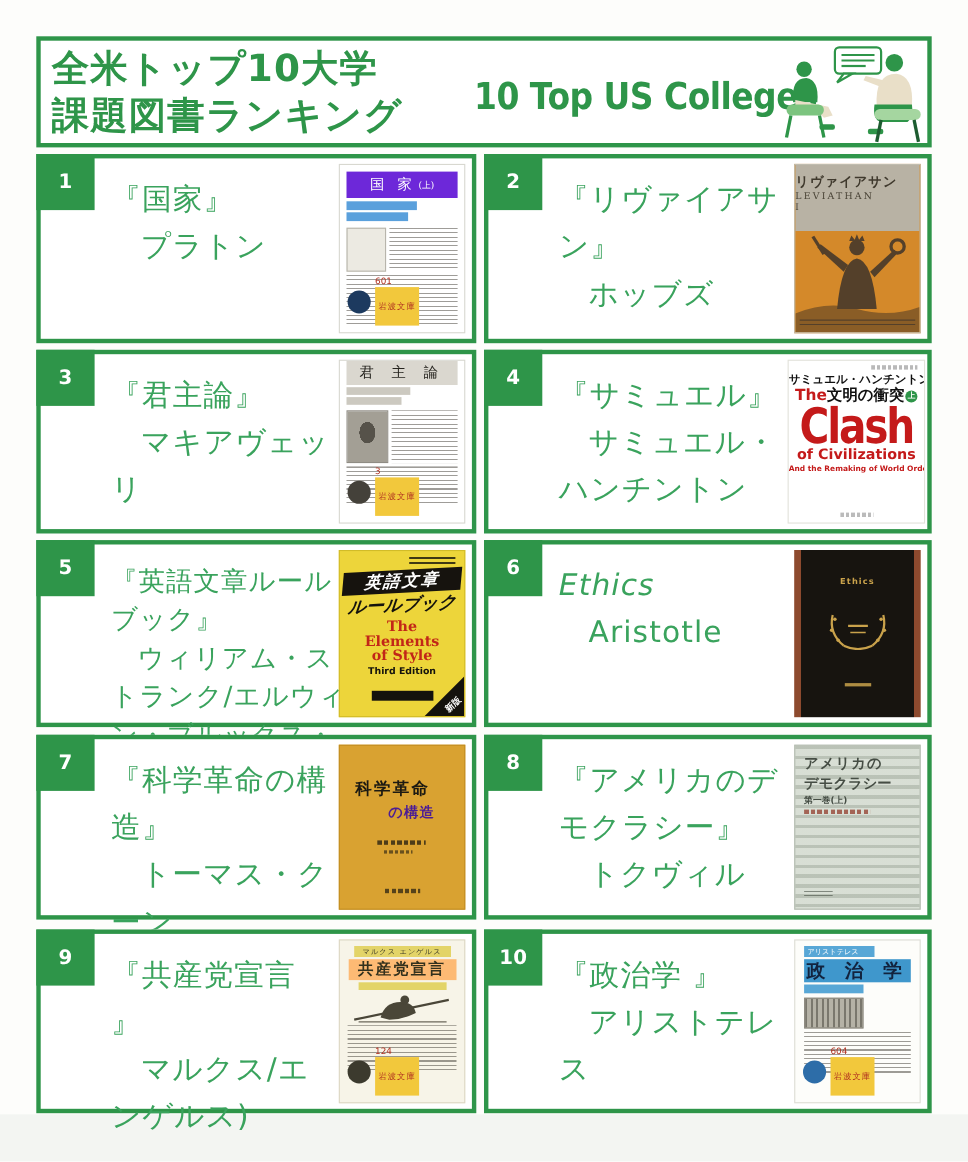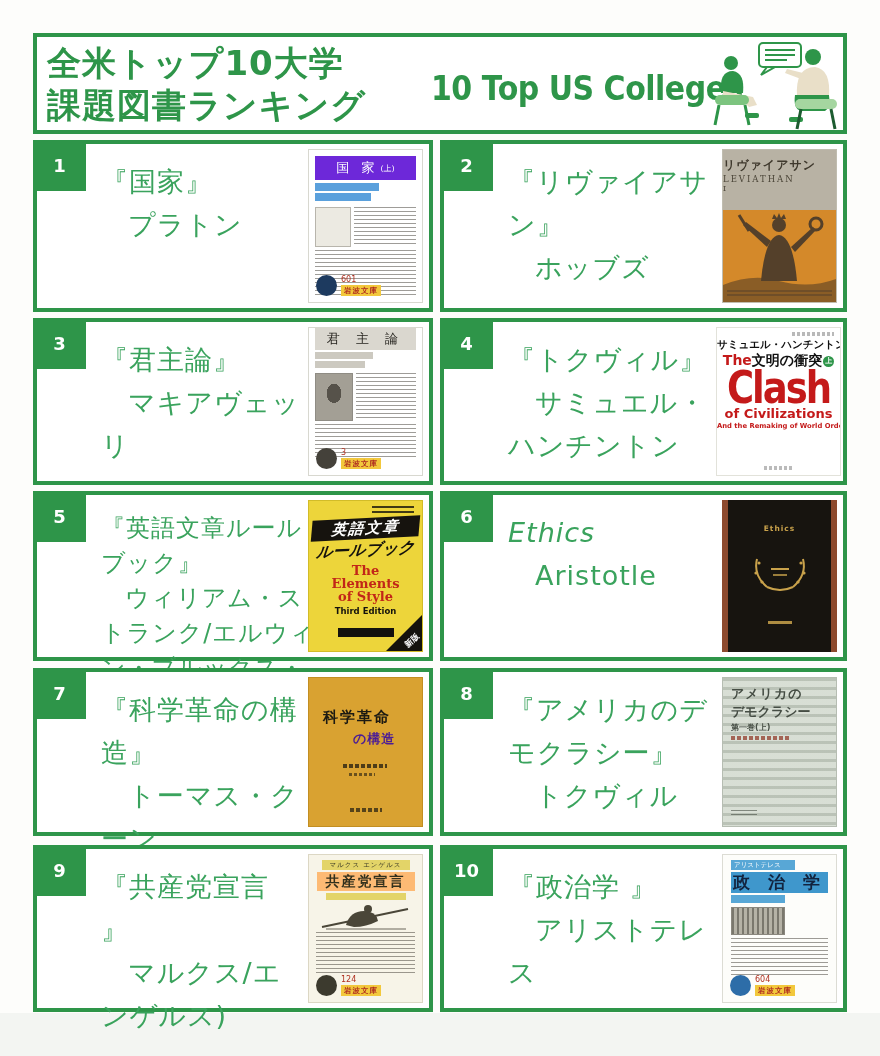--- a/index.html
+++ b/index.html
@@ -38,21 +38,21 @@
   .entry .author{text-indent:1em}
   .entry .ititle{font-style:italic}
 
   
   .cover{position:absolute;right:6px;top:5px;bottom:5px;width:115px;overflow:hidden}
   .tlines{background-image:repeating-linear-gradient(180deg,rgba(62,58,50,.5) 0 1px,transparent 1px 4px)}
   .foot{position:absolute;left:7px;bottom:6px;display:flex;align-items:center;gap:4px}
   .logo{width:21px;height:21px;border-radius:50%}
   .codecol{display:flex;flex-direction:column;gap:1px;align-items:flex-start}
   .code{font-size:8px;color:#b03020;line-height:8px}
-  .band{background:var(--yellow);color:#b03020;font-size:7.5px;font-weight:bold;padding:1px 3px;letter-spacing:1px;line-height:9px}
+  .band{background:var(--yellow);color:#b03020;font-size:7.5px;font-weight:normal;padding:13px 3px;letter-spacing:1px;line-height:9px}
 
   
   .cover-kokka{background:#fff;border:1px solid #d8d8d0}
   .k-bar{margin:6px 6px 3px;background:#6d28d9;color:#fff;height:24px;display:flex;align-items:center;justify-content:center;font-size:13px;letter-spacing:4px;font-family:"DejaVu Serif",serif}
   .k-vol{font-size:8px;letter-spacing:0;margin-left:2px}
   .k-chip{margin:2px 0 0 6px;height:8px;background:#5aa0dc;width:64px}
   .k-chip2{width:56px}
   .k-body{margin:6px 6px 0;display:flex;gap:3px}
   .k-img{width:36px;height:40px;background:#eceae2;border:1px solid #b8b5ac}
   .k-side{flex:1;height:40px}
@@ -267,21 +267,21 @@
       </div>
     </div>
   </div>
 </div>
 
 <div class="cell colR r2">
   <div class="badge">
       <span>4</span>
     </div>
   <div class="entry">
-    <div class="title">『トクヴィル』</div>
+    <div class="title">『サミュエル』</div>
     <div class="author">サミュエル・ハンチントン</div>
   </div>
   <div class="cover cover-clash">
     <div class="c4-sam"></div>
     <div class="c4-jp">サミュエル・ハンチントン</div>
     <div class="c4-line"><span class="red">The</span><span>文明の衝突</span><span class="c4-vol">上</span></div>
     <div class="c4-clash">Clash</div>
     <div class="c4-l2">of Civilizations</div>
     <div class="c4-l3">And the Remaking of World Order</div>
     <div class="c4-foot"></div>

